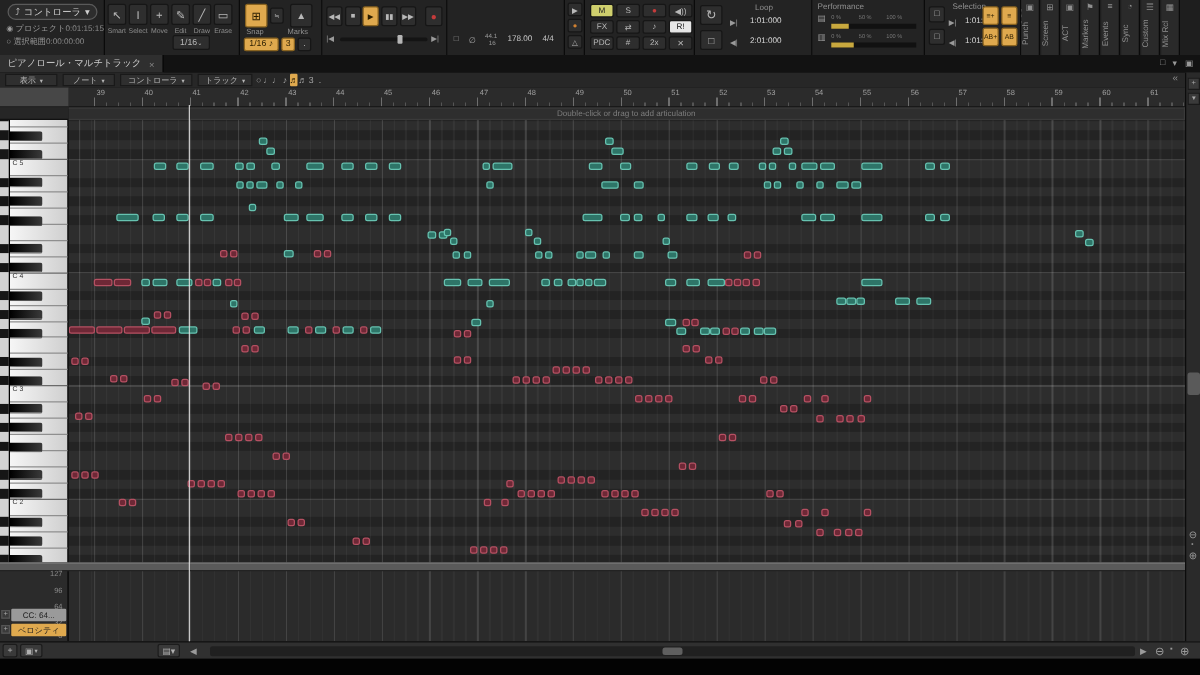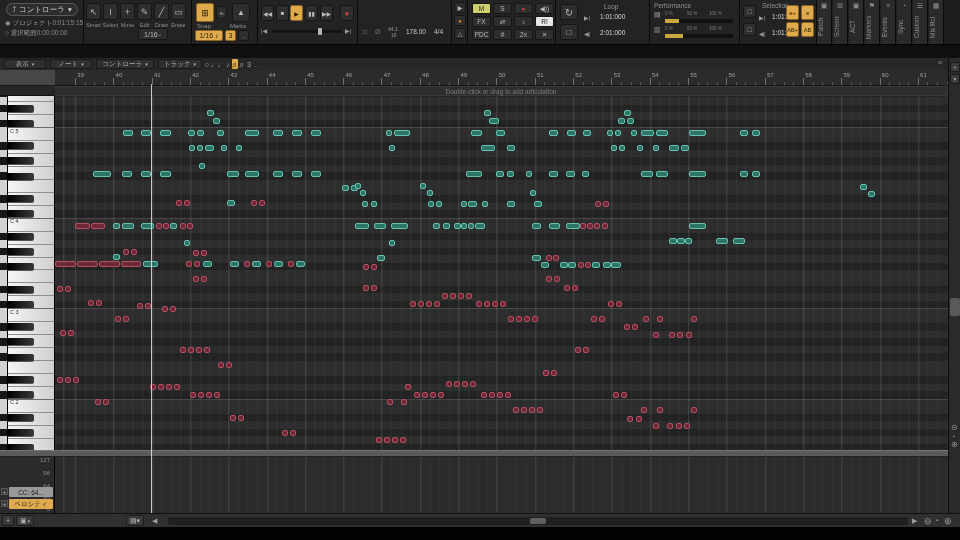--- a/index.html
+++ b/index.html
@@ -272,20 +272,31 @@
           <div class="ic">☰</div>
           <div class="vl">Custom</div>
         </div>
         <div class="vmod" style="left: 929px;">
           <div class="ic">▦</div>
           <div class="vl">Mix Rcl</div>
         </div>
       </div>
   </div>
 
+  <div id="tabbar">
+    <div id="tab-active">
+      <span>ピアノロール・マルチトラック</span>
+      <span class="x">×</span>
+    </div>
+    <div id="tab-winicons">
+        <div style="position: absolute; left: 928px; top: 3px; font-size: 7px; color: rgb(153, 153, 153);">□</div>
+        <div style="position: absolute; left: 938px; top: 3px; font-size: 7px; color: rgb(153, 153, 153);">▾</div>
+        <div style="position: absolute; left: 948px; top: 3px; font-size: 7px; color: rgb(153, 153, 153);">▣</div>
+      </div>
+  </div>
 
   <div id="toolbar2">
       <div class="menu-btn" style="position: absolute; left: 4px; top: 1px; width: 42px; height: 10px;">
         <span>表示</span>
         <span style="font-size: 5px;">▾</span>
       </div>
       <div class="menu-btn" style="position: absolute; left: 50px; top: 1px; width: 42px; height: 10px;">
         <span>ノート</span>
         <span style="font-size: 5px;">▾</span>
       </div>

